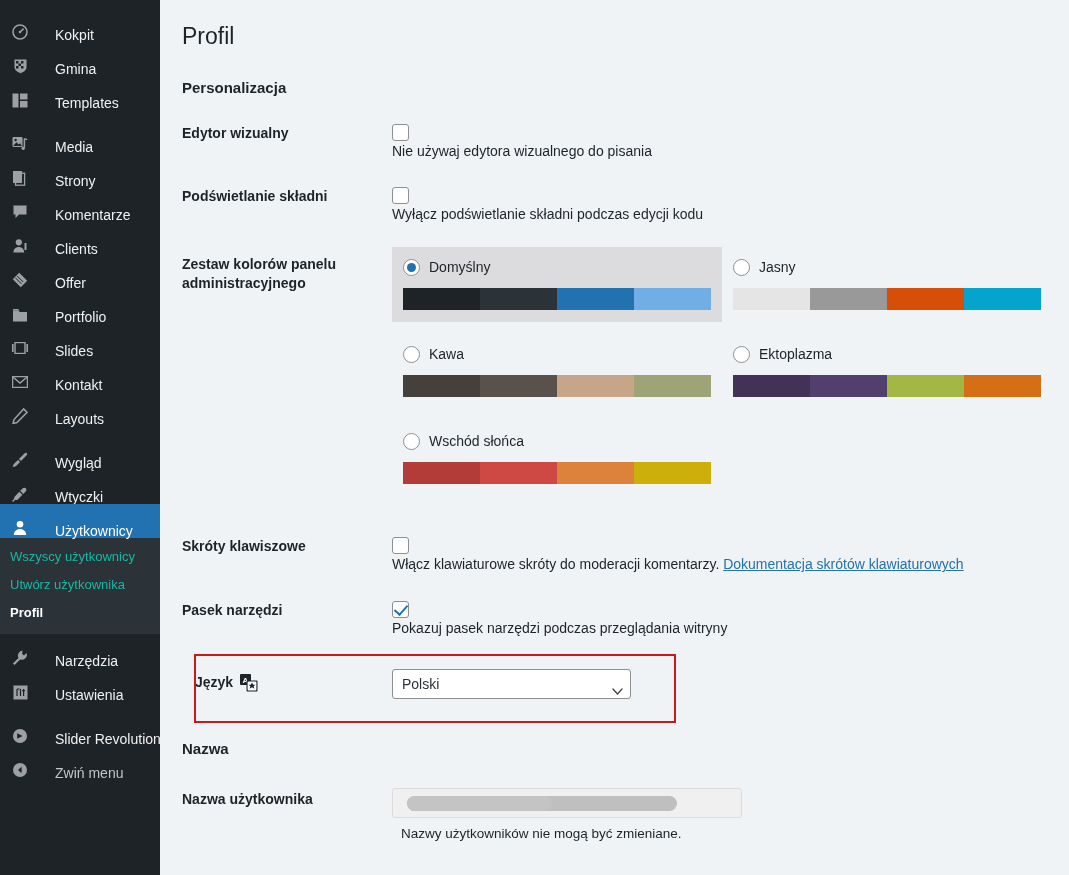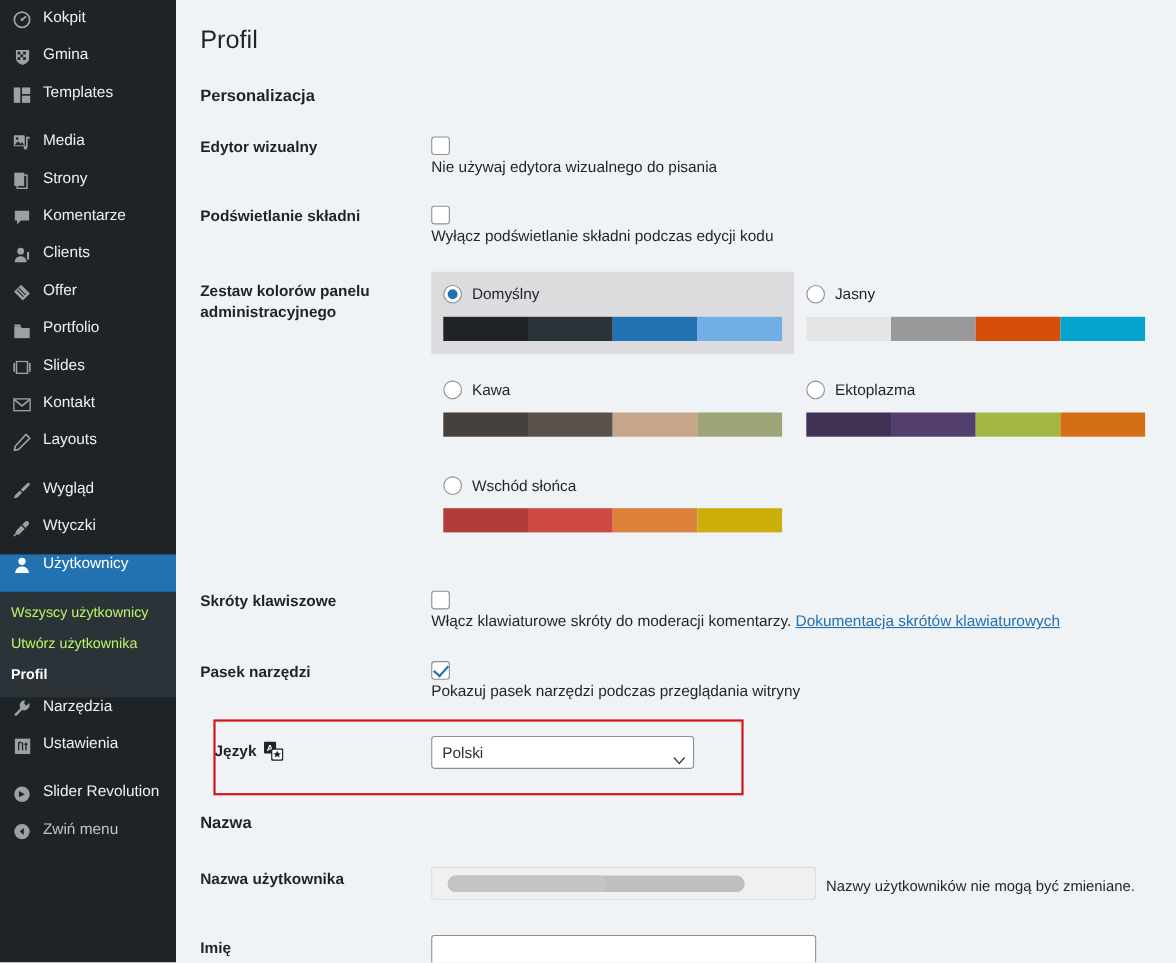--- a/index.html
+++ b/index.html
@@ -23,28 +23,29 @@
     width: 160px;
     flex: 0 0 160px;
     background: #1d2327;
     color: #f0f0f1;
     position: relative;
     padding-top: 8px;
     overflow: hidden;
   }
   .menu-item {
     display: flex;
-    align-items: flex-start;
+    align-items: flex-end;
     height: 34px;
     padding: 0 0 0 10px;
     color: #f0f0f1;
     font-size: 14px;
     position: relative;
     cursor: pointer;
     white-space: nowrap;
+    gap: 16px;
   }
   .menu-item .mi-label { margin-left: 9px; line-height: 1; }
   .menu-item.active {
     background: #2271b1;
     color: #ffffff;
     font-weight: 400;
   }
   .menu-item.active::after {
     content: "";
     position: absolute;
@@ -63,21 +64,21 @@
     opacity: .78;
   }
   .menu-item.active .icon { opacity: 1; }
   .icon svg { display: block; }
 
   .submenu { background: #2c3338; padding: 5px 0 7px 0; }
   .submenu .sub-item {
     display: block;
     padding: 4px 0 4px 10px;
     font-size: 13px;
-    color: #bef264;
+    color: #14b8a6;
     cursor: pointer;
     line-height: 1.55;
   }
   .submenu .sub-item.current { color: #fff; font-weight: bold; }
 
   .collapse { color: #c3c4c7; }
   .collapse .mi-label { color: #c3c4c7; }
 
   
   .main {
@@ -271,21 +272,21 @@
     background: #c4c4c4;
   }
   .field-hint {
     display: inline-block;
     margin-left: 9px;
     font-size: 13.5px;
     color: #1d2327;
     vertical-align: top;
     padding-top: 6px;
   }
-  .inline-field { display: flex; align-items: center; }
+  .inline-field { display: flex; align-items: flex-start; flex-direction: column; }
 </style>
 </head>
 <body>
 
 <div class="app">
 
   <nav class="sidebar">
 
     <div class="menu-item">
       <span class="icon">

